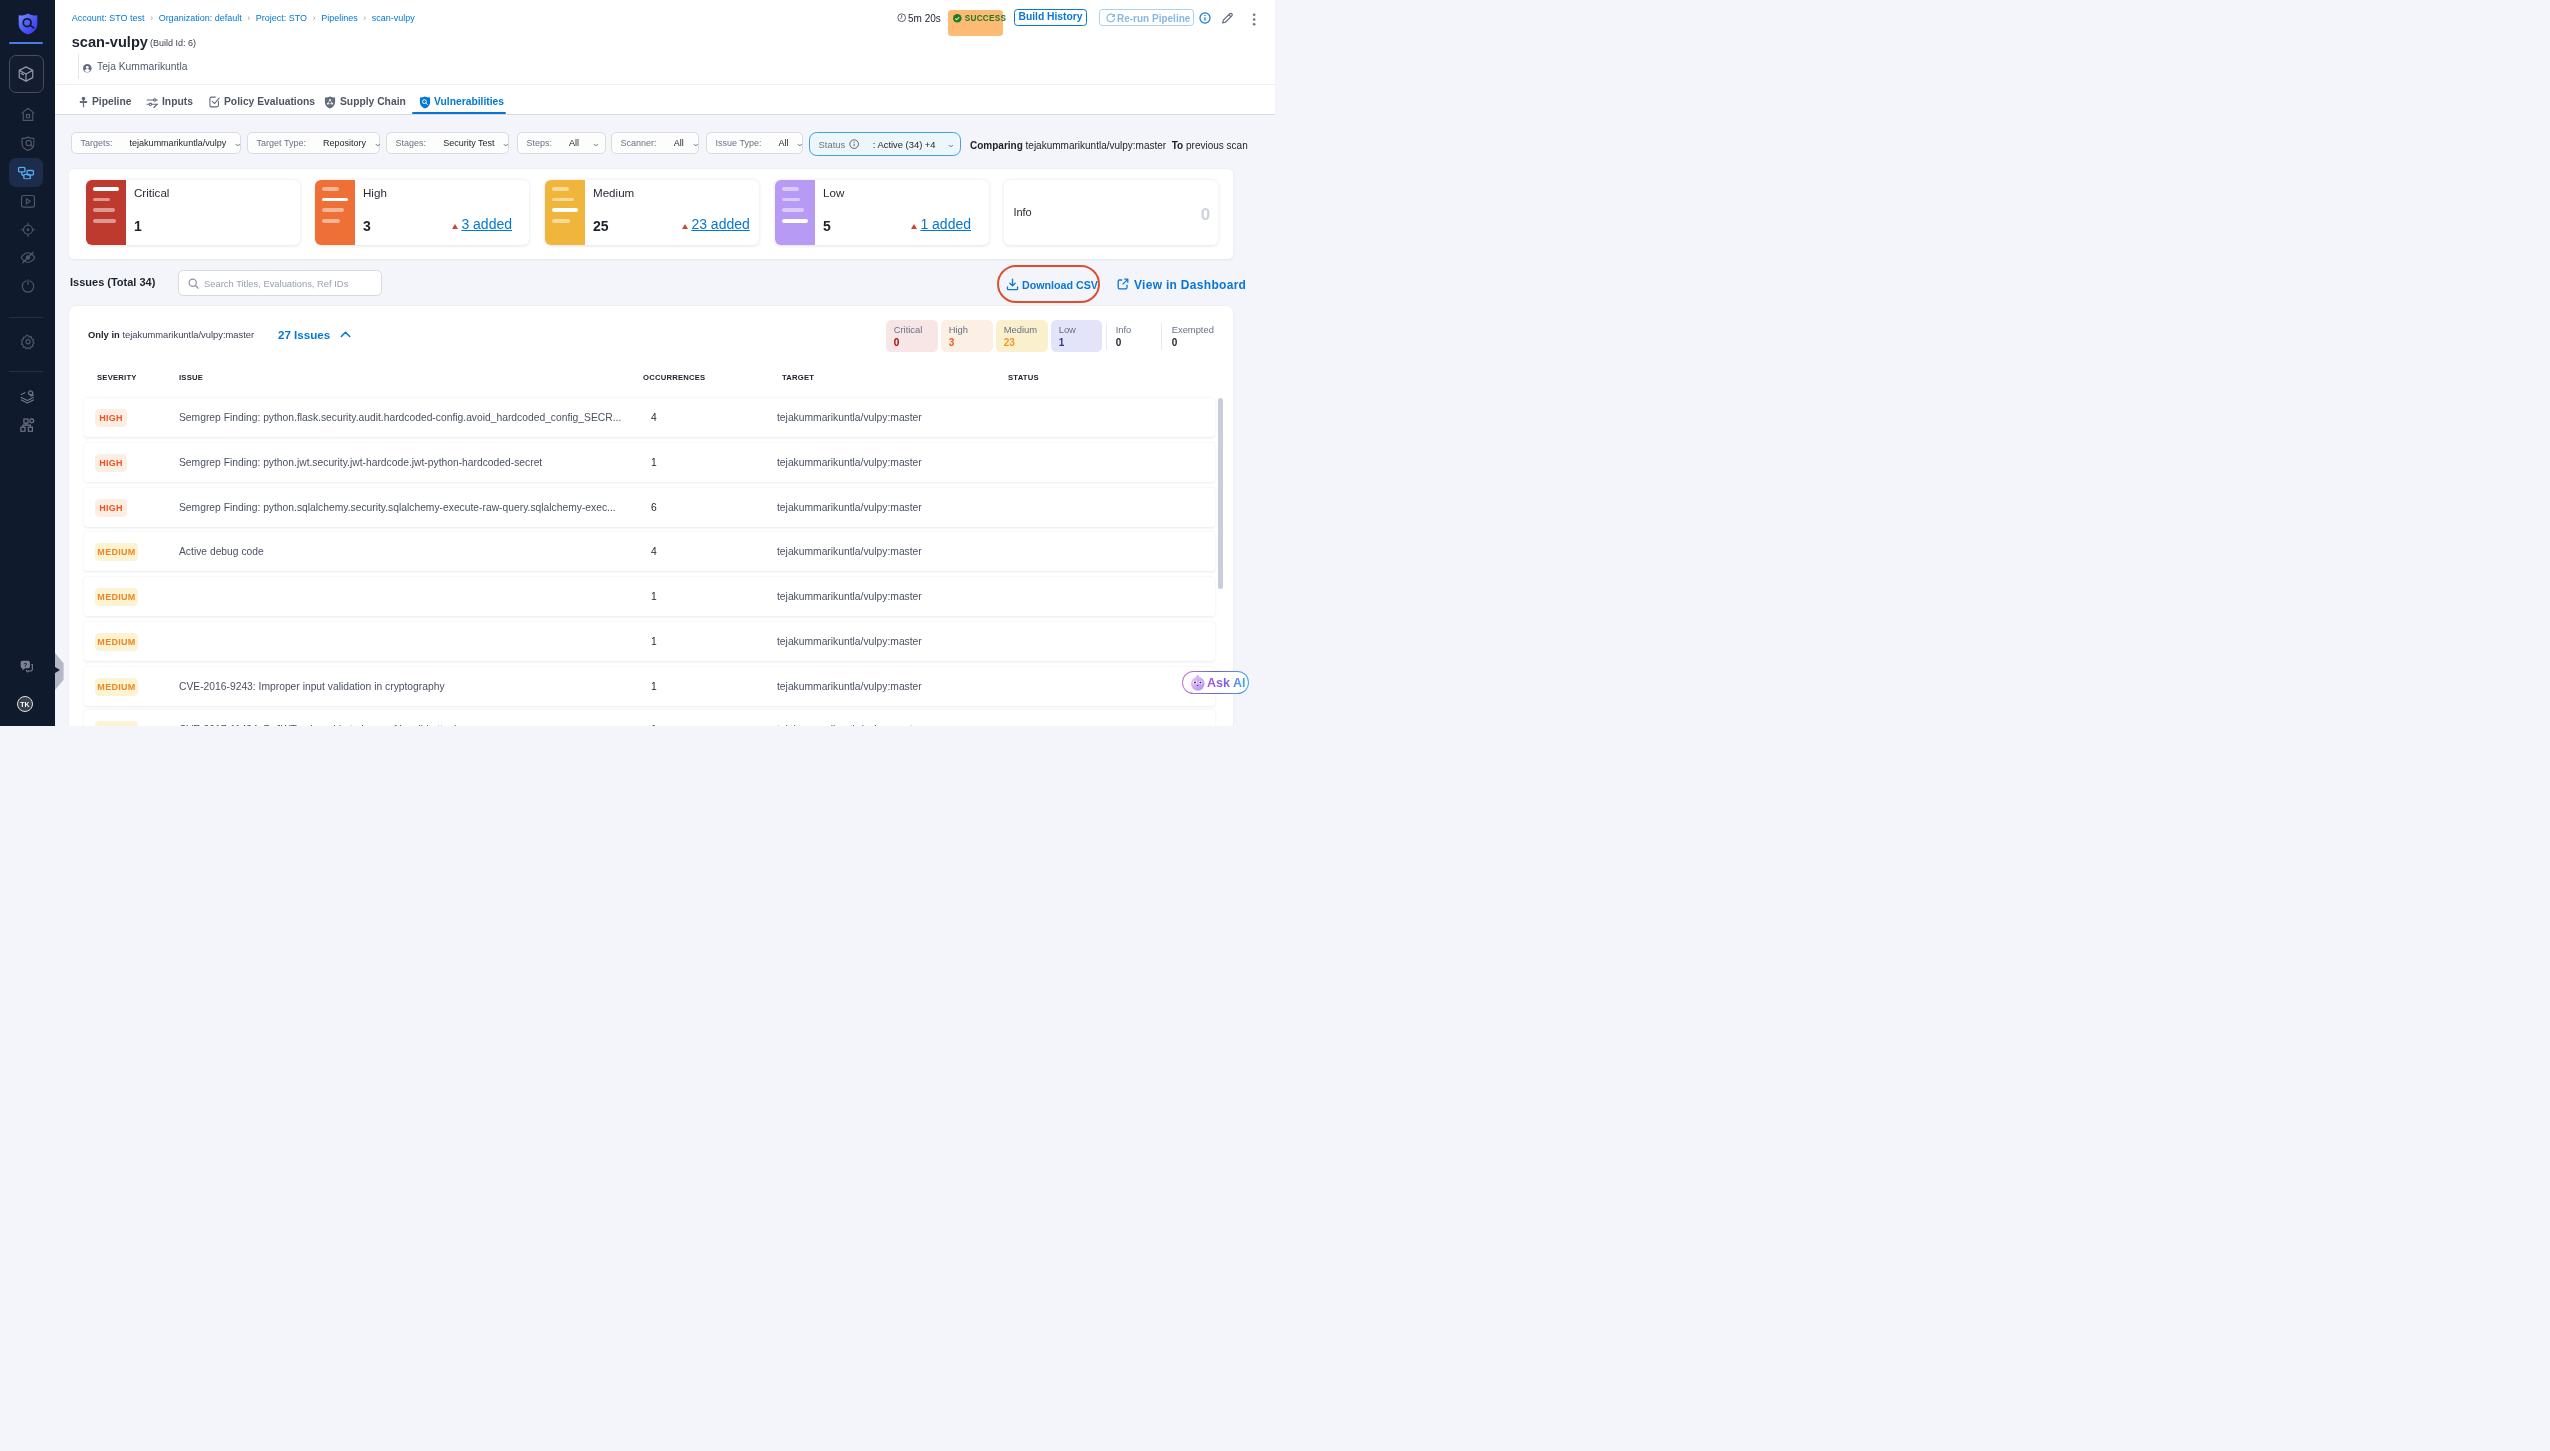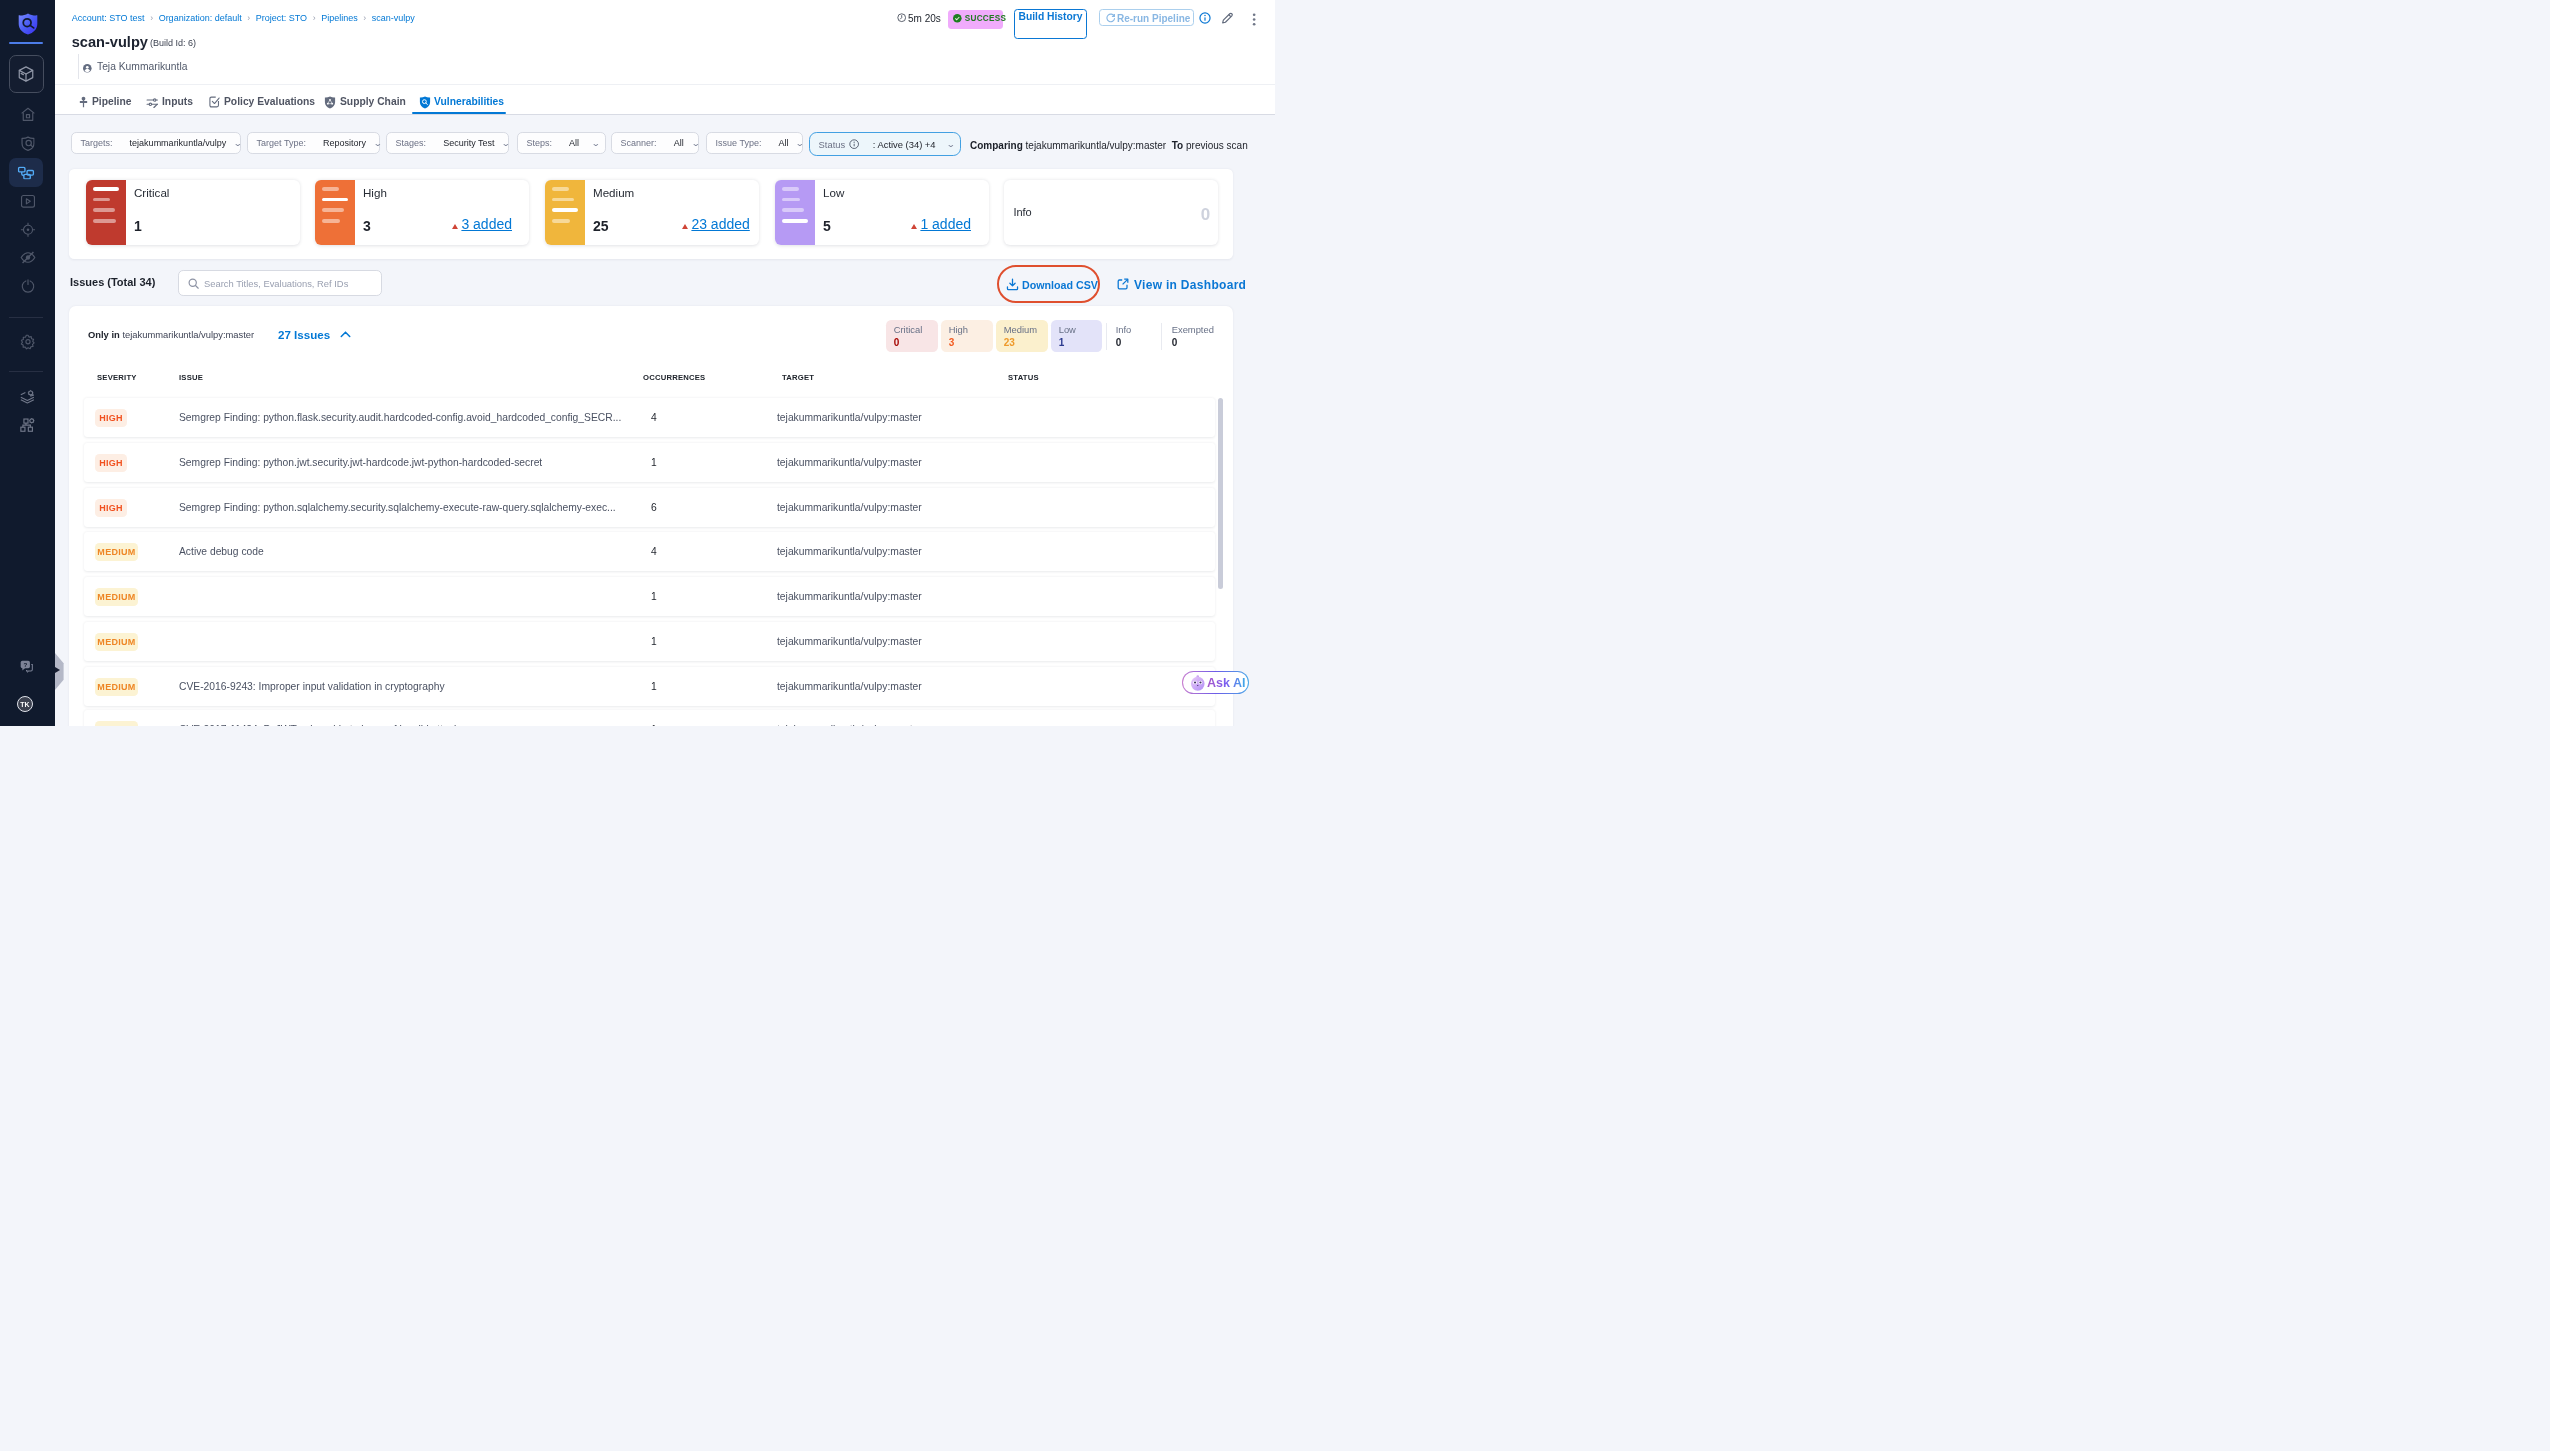--- a/index.html
+++ b/index.html
@@ -204,28 +204,28 @@
   <span class="abs" style="left:434px; top:3.4px; color:#0278d5;">Vulnerabilities</span>
   <div class="abs" style="left:412px; top:19.3px; width:94px; height:2.1px; background:#0278d5; border-radius:1.7px;"></div>
 </div>
 
 <div id="topright">
   <svg class="abs" style="left:897px; top:13.3px;" width="9.4" height="9.4" viewBox="0 0 14 14" fill="none" stroke="#383f4e" stroke-width="1.2">
     <circle cx="7" cy="7" r="5.8"></circle>
       <path d="M7 3.8 L7 7 L5 9" stroke-linecap="round"></path>
   </svg>
   <span class="abs" style="left:908px; top:13px; font-size:10px; color:#22272f;">5m 20s</span>
-  <div class="abs" style="left:948px; top:10px; width:55px; height:19px; background:#f0abfc; border-radius:3.4px;">
+  <div class="abs" style="left:948px; top:10px; width:55px; height:26px; background:#fdba74; border-radius:3.4px;">
     <svg class="abs" style="left:5.2px; top:4.1px;" width="8.6" height="8.6" viewBox="0 0 12 12">
         <circle cx="6" cy="6" r="6" fill="#1d7d20"></circle>
         <path d="M3.2 6 L5.2 8 L8.8 4.2" fill="none" stroke="#e3f6da" stroke-width="1.4"></path>
       </svg>
     <span class="abs" style="left:16.7px; top:4.3px; font-size:8.2px; font-weight:bold; color:#1f7a22; letter-spacing:0.3px;">SUCCESS</span>
   </div>
-  <div class="abs" style="left:1014px; top:9.4px; width:73px; height:30px; border:1.3px solid #0a77d4; border-radius:3.4px; background:#fff; text-align:center; font-size:10.3px; font-weight:bold; color:#0a77d4; line-height:14.6px;">Build History</div>
+  <div class="abs" style="left:1014px; top:9.4px; width:73px; height:17px; border:1.3px solid #0a77d4; border-radius:3.4px; background:#fff; text-align:center; font-size:10.3px; font-weight:bold; color:#0a77d4; line-height:14.6px;">Build History</div>
   <div class="abs" style="left:1099px; top:9.4px; width:95px; height:17px; border:1.3px solid #abcfed; border-radius:3.4px; background:#fff; white-space:nowrap;">
     <svg class="abs" style="left:6px; top:3px;" width="9.4" height="9.4" viewBox="0 0 14 14" fill="none" stroke="#8ab8e4" stroke-width="1.7">
         <path d="M12.3 5 A 5.7 5.7 0 1 0 12.7 8.4" stroke-linecap="round"></path>
         <path d="M12.5 1.5 L12.5 5.2 L8.8 5.2" fill="none"></path>
       </svg>
     <span class="abs" style="left:17px; top:3px; font-size:10px; font-weight:bold; color:#89b7e3;">Re-run Pipeline</span>
   </div>
   <svg class="abs" style="left:1199px; top:12px;" width="12" height="12" viewBox="0 0 14 14" fill="none">
       <circle cx="7" cy="7" r="5.9" stroke="#0a77d4" stroke-width="1.4"></circle>
       <circle cx="7" cy="4.2" r="0.9" fill="#0a77d4"></circle>

